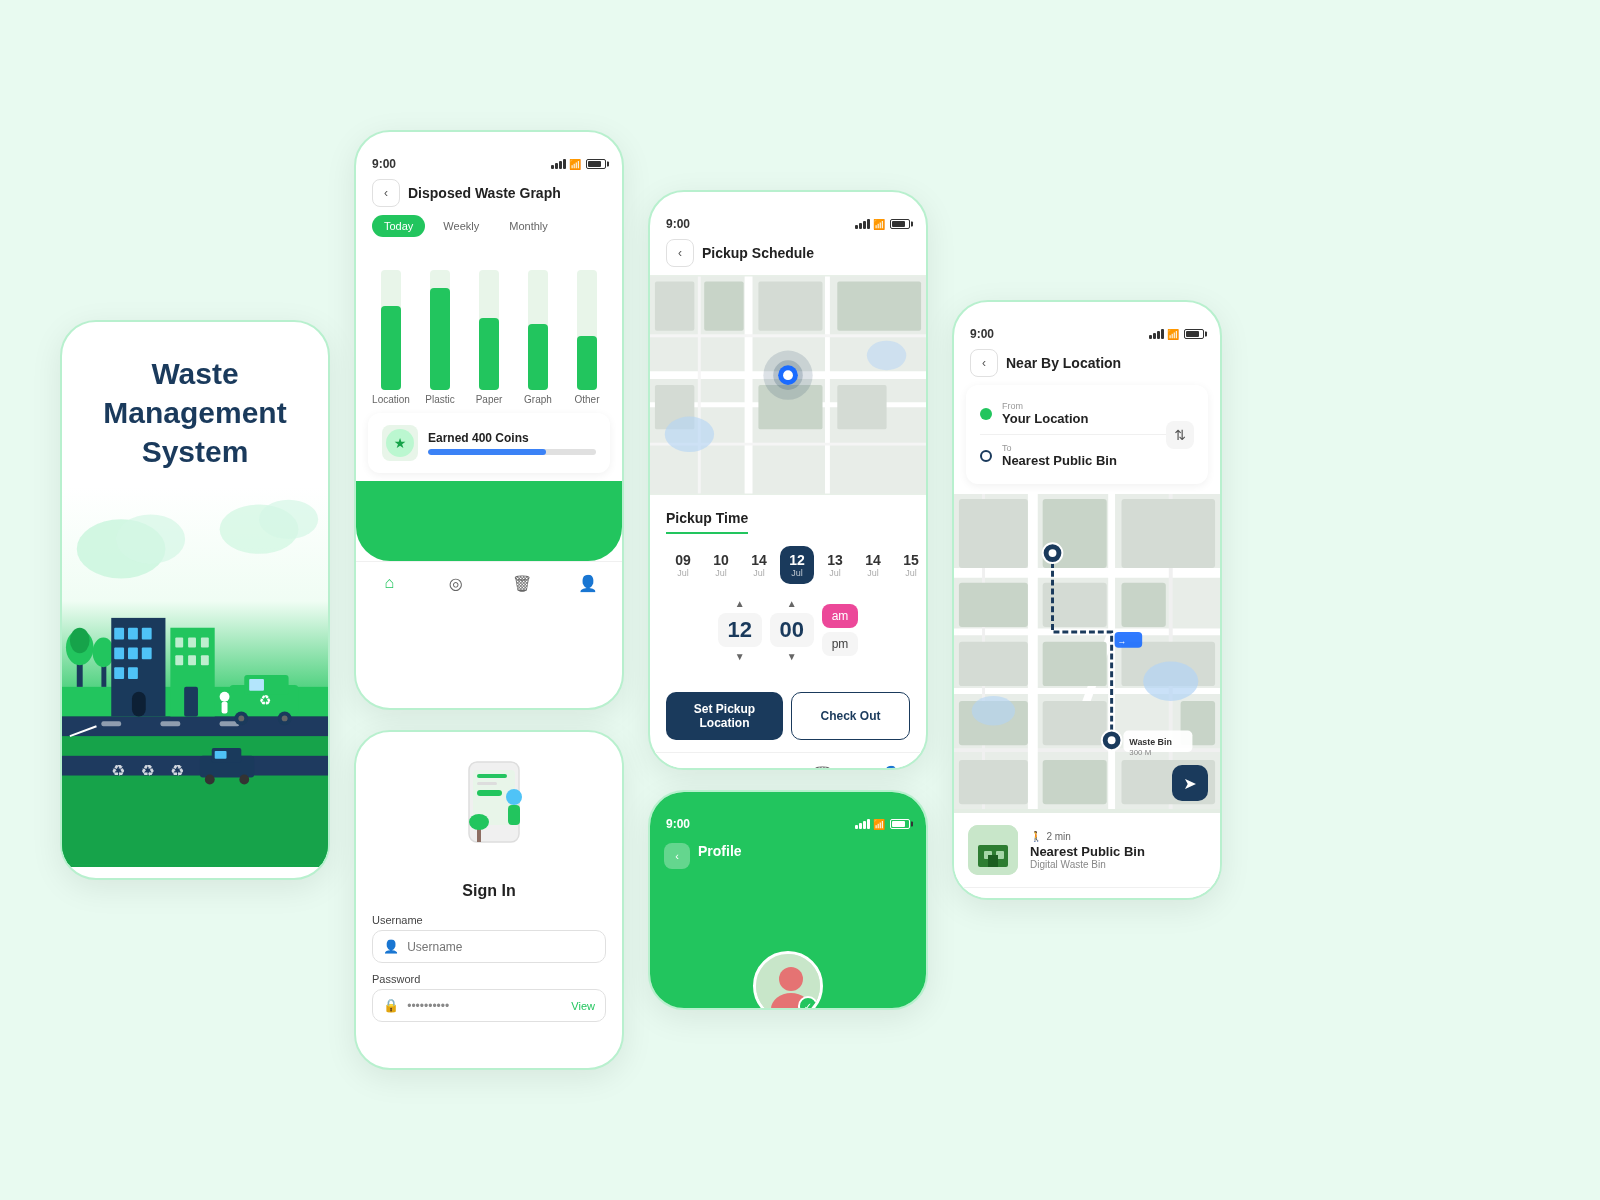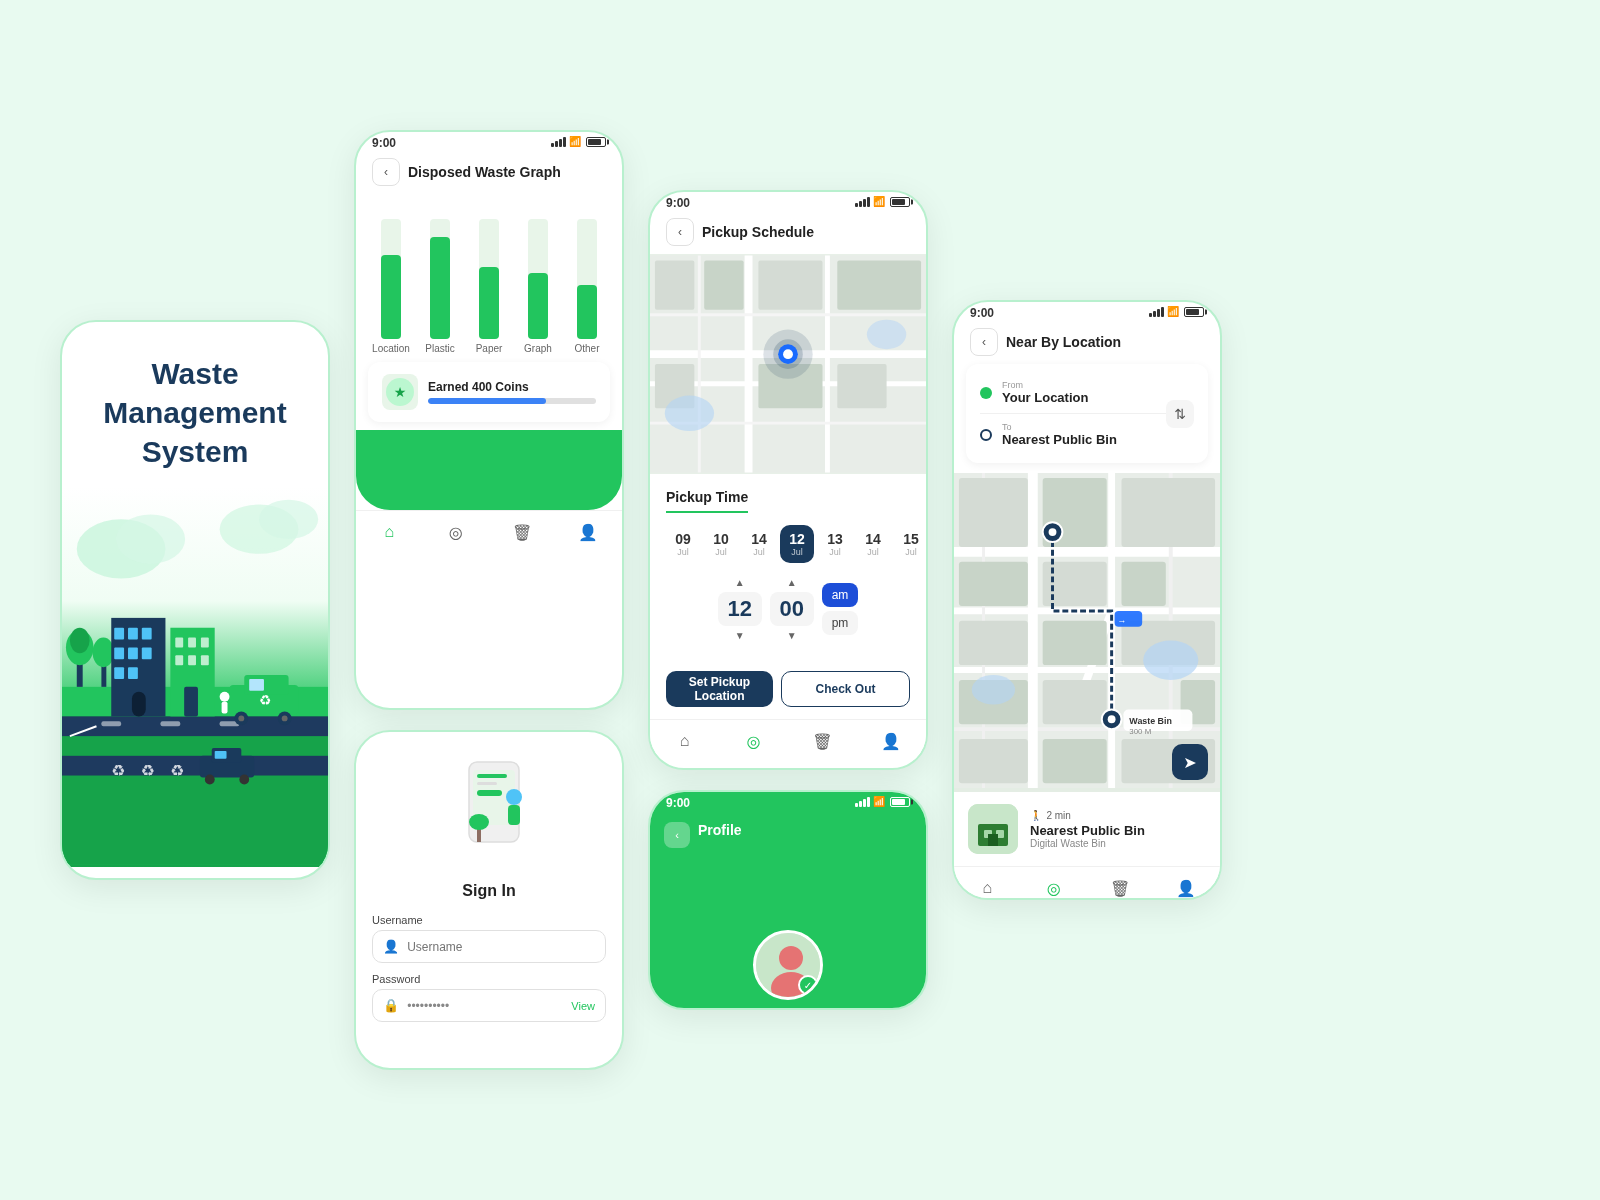--- a/index.html
+++ b/index.html
@@ -73,22 +73,22 @@
 
     
     .phone-graph {
       width: 270px;
       height: 580px;
     }
 
     .phone-status {
       display: flex;
       justify-content: space-between;
-      align-items: flex-start;
-      padding: 4px 16px 0;
+      align-items: center;
+      padding: 25px 16px 0;
       font-size: 12px;
       font-weight: 600;
       color: #333;
     }
 
     .status-icons {
       display: flex;
       gap: 4px;
       align-items: center;
     }
@@ -459,31 +459,32 @@
     }
 
     .ampm-btn {
       padding: 5px 10px;
       border-radius: 8px;
       font-size: 12px;
       font-weight: 500;
       border: none;
       cursor: pointer;
     }
-    .ampm-btn.active { background: #1d4ed8; color: #fff; }
+    .ampm-btn.active { background: #ec4899; color: #fff; }
     .ampm-btn.inactive { background: #f5f5f5; color: #404040; }
 
     .pickup-buttons {
       display: flex;
       gap: 8px;
       padding: 0 16px 12px;
     }
 
     .btn-primary {
       flex: 1;
+      padding: 10px;
       background: #1a3a5c;
       color: #fff;
       border: none;
       border-radius: 10px;
       font-size: 12px;
       font-weight: 600;
       cursor: pointer;
     }
 
     .btn-outline {
@@ -766,20 +767,25 @@
               <div class="battery-fill"></div>
             </div>
         </div>
       </div>
 
       <div class="phone-header">
         <div class="back-btn">‹</div>
         <span class="header-title">Disposed Waste Graph</span>
       </div>
 
+      <div class="tab-row">
+        <button class="tab-btn active">Today</button>
+        <button class="tab-btn inactive">Weekly</button>
+        <button class="tab-btn inactive">Monthly</button>
+      </div>
 
       <div class="bar-chart">
         <div class="bar-item">
           <div class="bar-container" style="height:120px;">
             <div class="bar-fill" style="height:70%;"></div>
           </div>
           <span class="bar-label">Location</span>
         </div>
         <div class="bar-item">
           <div class="bar-container" style="height:120px;">

